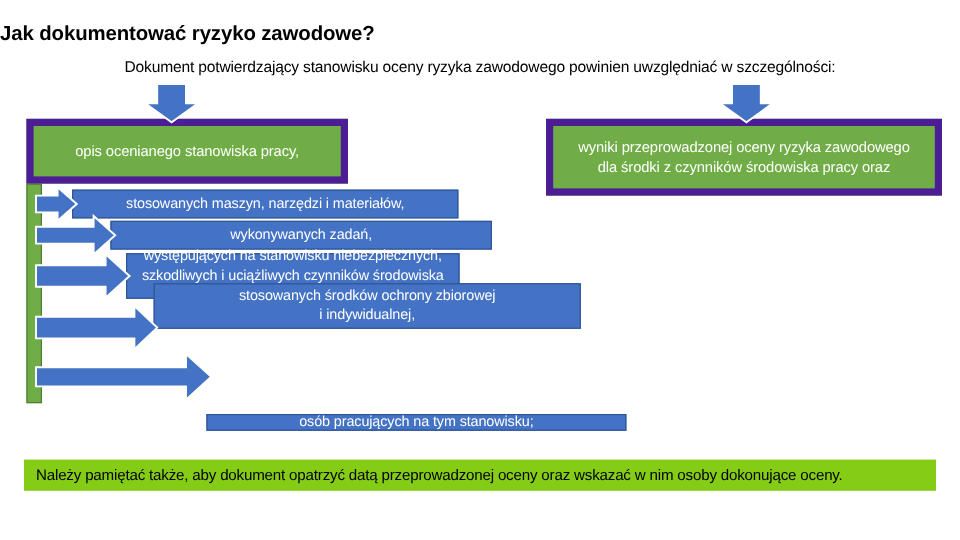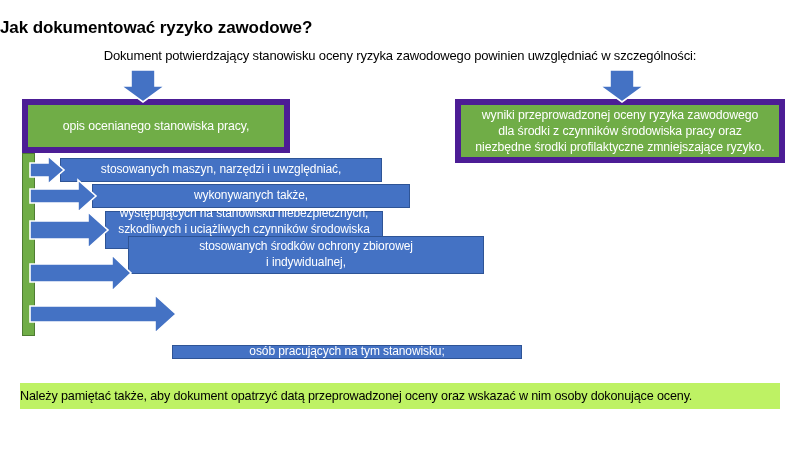--- a/index.html
+++ b/index.html
@@ -107,23 +107,24 @@
     pointer-events: none;
   }
 
   
   .footer-banner {
     position: absolute;
     left: 20px;
     top: 383px;
     width: 760px;
     height: 26px;
-    background: #bef264;
+    background: #84cc16;
     display: flex;
     align-items: center;
+    padding-left: 10px;
     box-sizing: border-box;
     font-size: 12.6px;
     letter-spacing: -0.15px;
     color: #000000;
   }
 </style>
 </head>
 <body>
 
 <div class="slide">
@@ -136,30 +137,29 @@
   <div class="green-box" id="green-left">
     <span>
       <span>opis ocenianego stanowiska pracy,</span><br>
     </span>
   </div>
 
   <div class="green-box" id="green-right">
     <span>
       <span>wyniki przeprowadzonej oceny ryzyka zawodowego</span><br>
       <span>dla środki z czynników środowiska pracy oraz</span><br>
-      <span>niezbędne środki profilaktyczne zmniejszające ryzyko.</span>
     </span>
   </div>
 
   <div class="blue-box" id="blue-1">
-    <span>stosowanych maszyn, narzędzi i uwzględniać,</span>
+    <span>stosowanych maszyn, narzędzi i materiałów,</span>
   </div>
 
   <div class="blue-box" id="blue-2">
-    <span>wykonywanych także,</span>
+    <span>wykonywanych zadań,</span>
   </div>
 
   <div class="blue-box" id="blue-3">
     <span>
       <span>występujących na stanowisku niebezpiecznych,</span><br>
       <span>szkodliwych i uciążliwych czynników środowiska pracy,</span>
     </span>
   </div>
 
   <div class="blue-box" id="blue-4">

